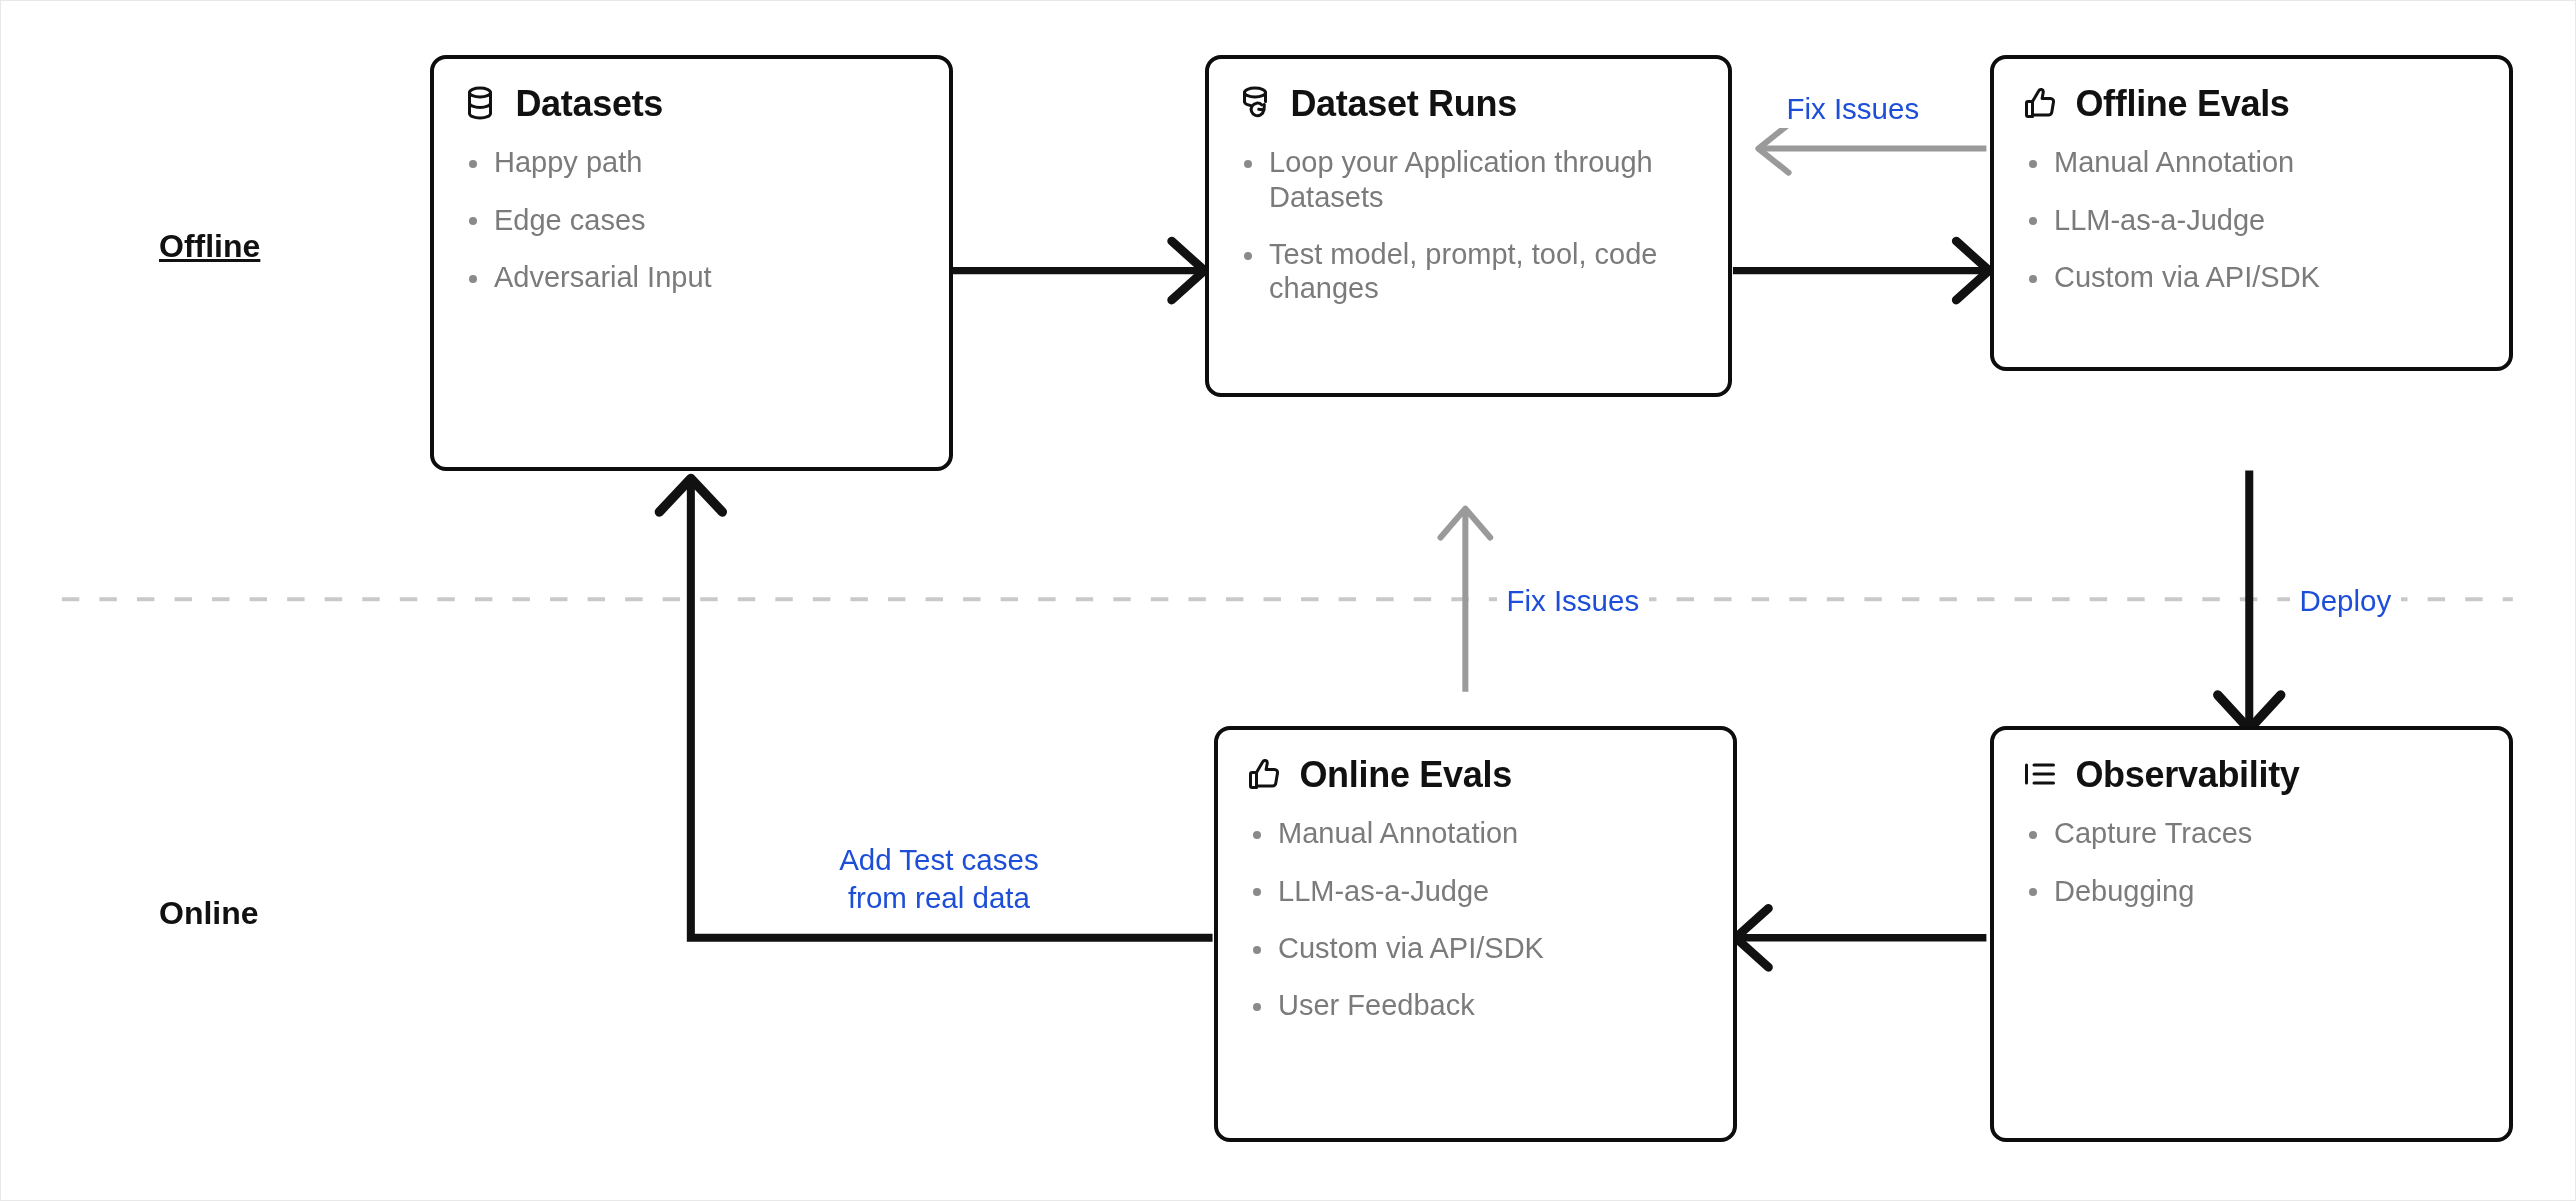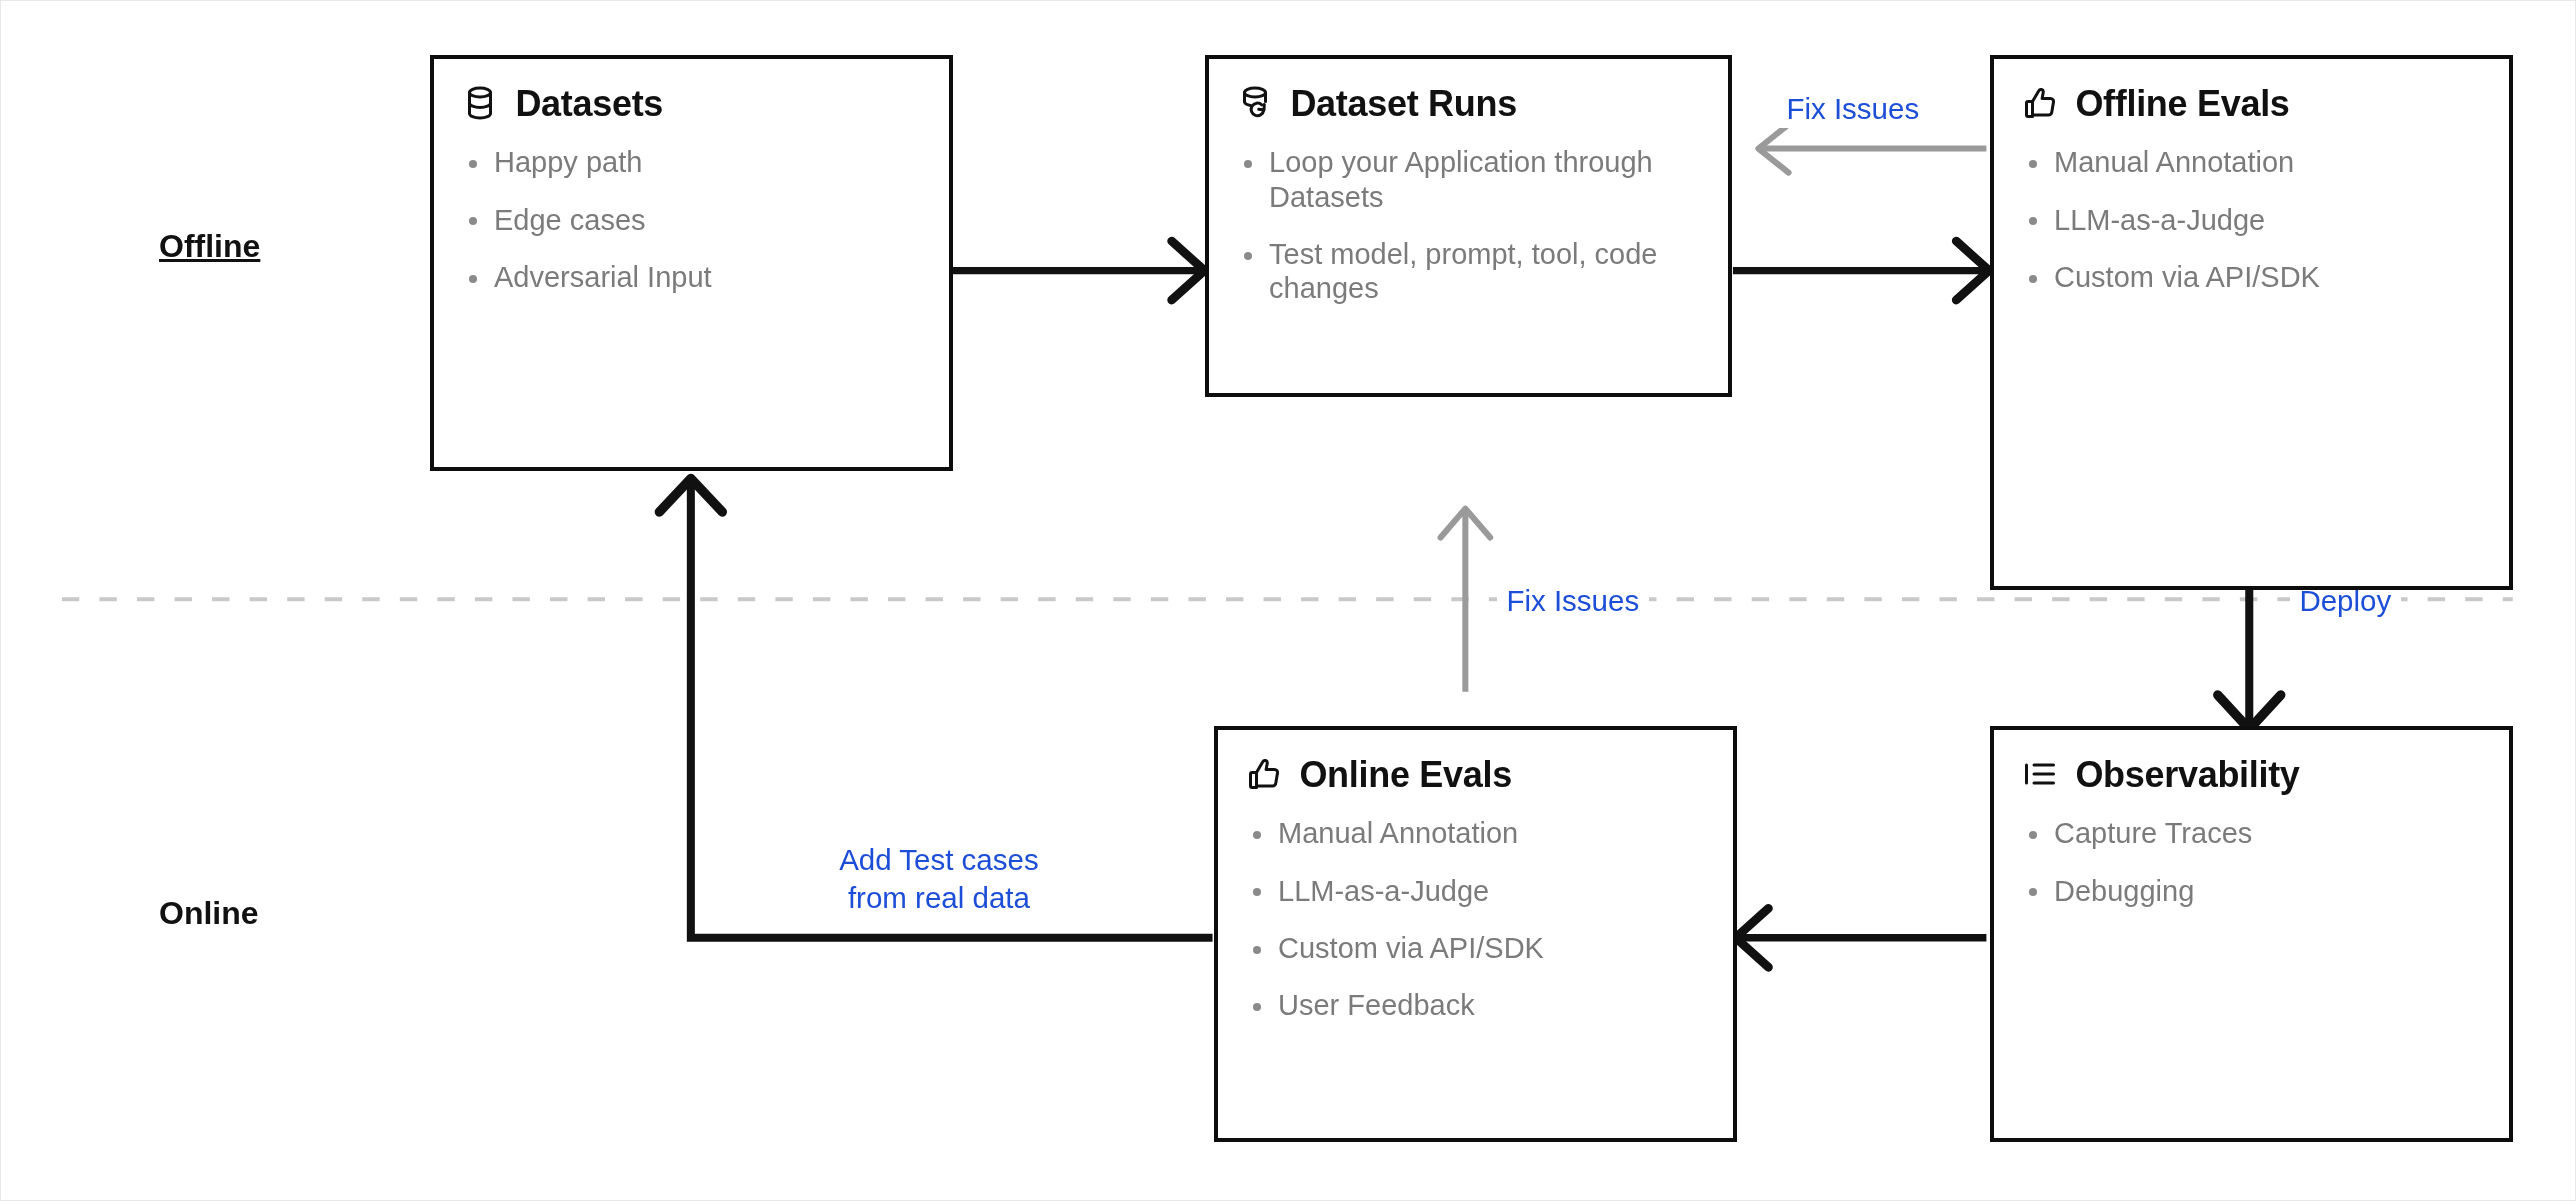--- a/index.html
+++ b/index.html
@@ -16,21 +16,21 @@
     border:1.3px solid #e8e8e8;
     box-sizing:border-box;
   }
   .svg-layer{position:absolute;left:0;top:0;width:2576px;height:1201px;pointer-events:none;}
 
   
   .node{
     position:absolute;
     background:#ffffff;
     border:4px solid #0d0d0d;
-    border-radius:0;
+    border-radius:16px;
     box-sizing:border-box;
     padding:25.5px 28px 20px 28px;
   }
   .node-head{
     display:flex;
     align-items:center;
     gap:17.4px;
     margin-bottom:6.7px;
   }
   .node-title{
@@ -174,21 +174,21 @@
         <polyline points="18.2,13.0 18.0,16.6 14.5,16.2"></polyline>
       </svg>
       <div class="node-title">Dataset Runs</div>
     </div>
     <ul class="bullets">
       <li>Loop your Application through Datasets</li>
       <li>Test model, prompt, tool, code changes</li>
     </ul>
   </div>
 
-  <div class="node" style="left:1989px;top:54px;width:523px;height:535px;">
+  <div class="node" style="left:1989px;top:54px;width:523px;height:316px;">
     <div class="node-head">
       <svg class="node-icon" viewBox="0 0 24 24" fill="none" stroke="#111111" stroke-width="2" stroke-linecap="round" stroke-linejoin="round">
         <path d="M7 21V11"></path>
         <rect x="3" y="11" width="4" height="10" rx="1"></rect>
         <path d="M7 11l4.2-7.2a1.6 1.6 0 0 1 3 .9L13.4 9H19a2 2 0 0 1 2 2.3l-1.1 6.6A2.4 2.4 0 0 1 17.5 20H7"></path>
       </svg>
       <div class="node-title">Offline Evals</div>
     </div>
     <ul class="bullets">
       <li>Manual Annotation</li>

